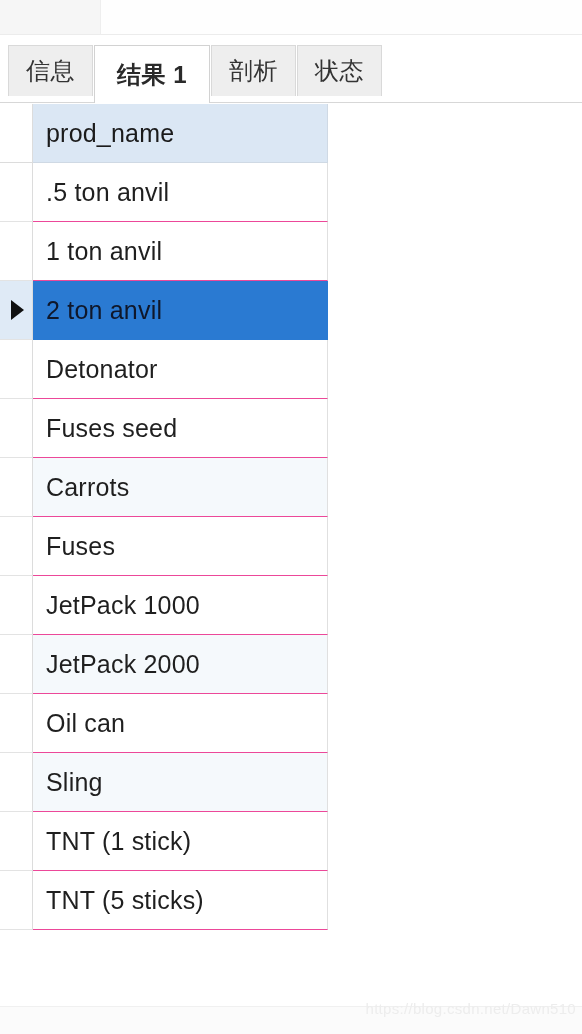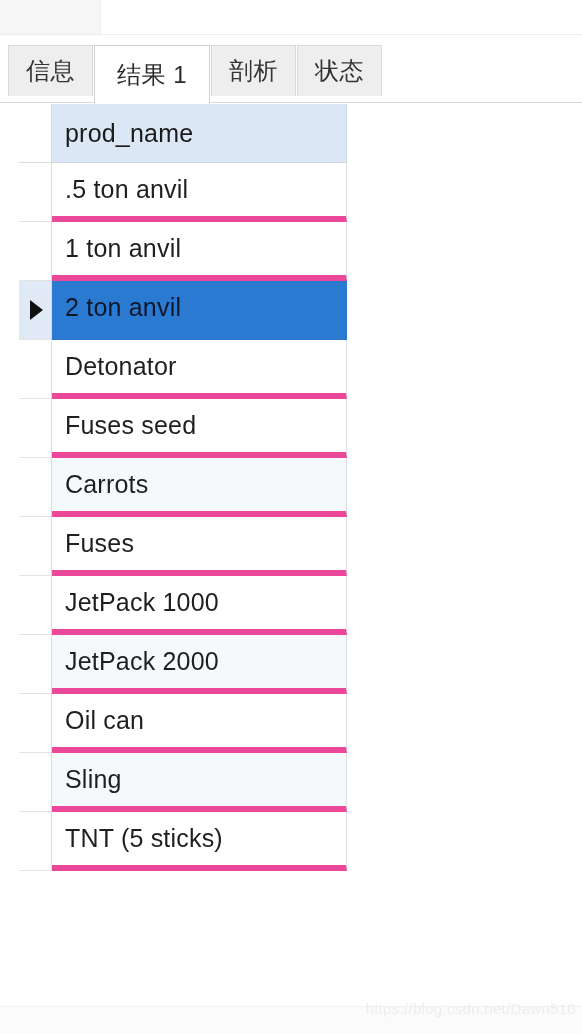--- a/index.html
+++ b/index.html
@@ -82,21 +82,21 @@
     white-space: nowrap;
     letter-spacing: 0.5px;
   }
   .tab.active {
     height: 58px;
     background: #ffffff;
     border-color: #d2d2d2;
     color: #2a2a2a;
     z-index: 3;
     padding: 0 22px;
-    font-weight: 400;
+    font-weight: 700;
   }
   .tab.active::after {
     content: "";
     position: absolute;
     left: 0; right: 0; bottom: -1px;
     height: 2px;
     background: #ffffff;
   }
   .tab-right-filler {
     position: absolute;
@@ -110,21 +110,20 @@
     position: absolute;
     left: 0; top: 104px;
     width: 582px;
     height: 906px;
     background: #ffffff;
   }
   .grid-row {
     display: flex;
     height: 59px;
     box-sizing: border-box;
-    padding-left: 19px;
   }
   .gutter {
     width: 33px;
     flex: 0 0 33px;
     box-sizing: border-box;
     border-right: 1px solid #dcdcdc;
     border-bottom: 1px solid #e3e3e3;
     background: #ffffff;
     position: relative;
   }
@@ -142,21 +141,21 @@
     width: 0; height: 0;
     border-top: 10px solid transparent;
     border-bottom: 10px solid transparent;
     border-left: 13px solid #101010;
   }
   .cell {
     width: 295px;
     flex: 0 0 295px;
     box-sizing: border-box;
     border-right: 1px solid #e0e0e0;
-    border-bottom: 6px solid #ec4899;
+    border-bottom: 1px solid #ec4899;
     display: flex;
     align-items: center;
     padding-left: 13px;
     font-size: 25px;
     color: #1f1f1f;
     background: #ffffff;
     letter-spacing: 0.2px;
   }
   .cell.header-cell {
     background: #dbe7f4;
@@ -259,18 +258,22 @@
     <div class="grid-row">
       <div class="gutter"></div>
       <div class="cell">Oil can</div>
     </div>
     <div class="grid-row">
       <div class="gutter"></div>
       <div class="cell alt">Sling</div>
     </div>
     <div class="grid-row">
       <div class="gutter"></div>
+      <div class="cell">TNT (1 stick)</div>
+    </div>
+    <div class="grid-row">
+      <div class="gutter"></div>
       <div class="cell">TNT (5 sticks)</div>
     </div>
   </div>
 <div class="grid-tail"></div>
 
 <div class="watermark">https://blog.csdn.net/Dawn510</div>
 
 </body></html>

